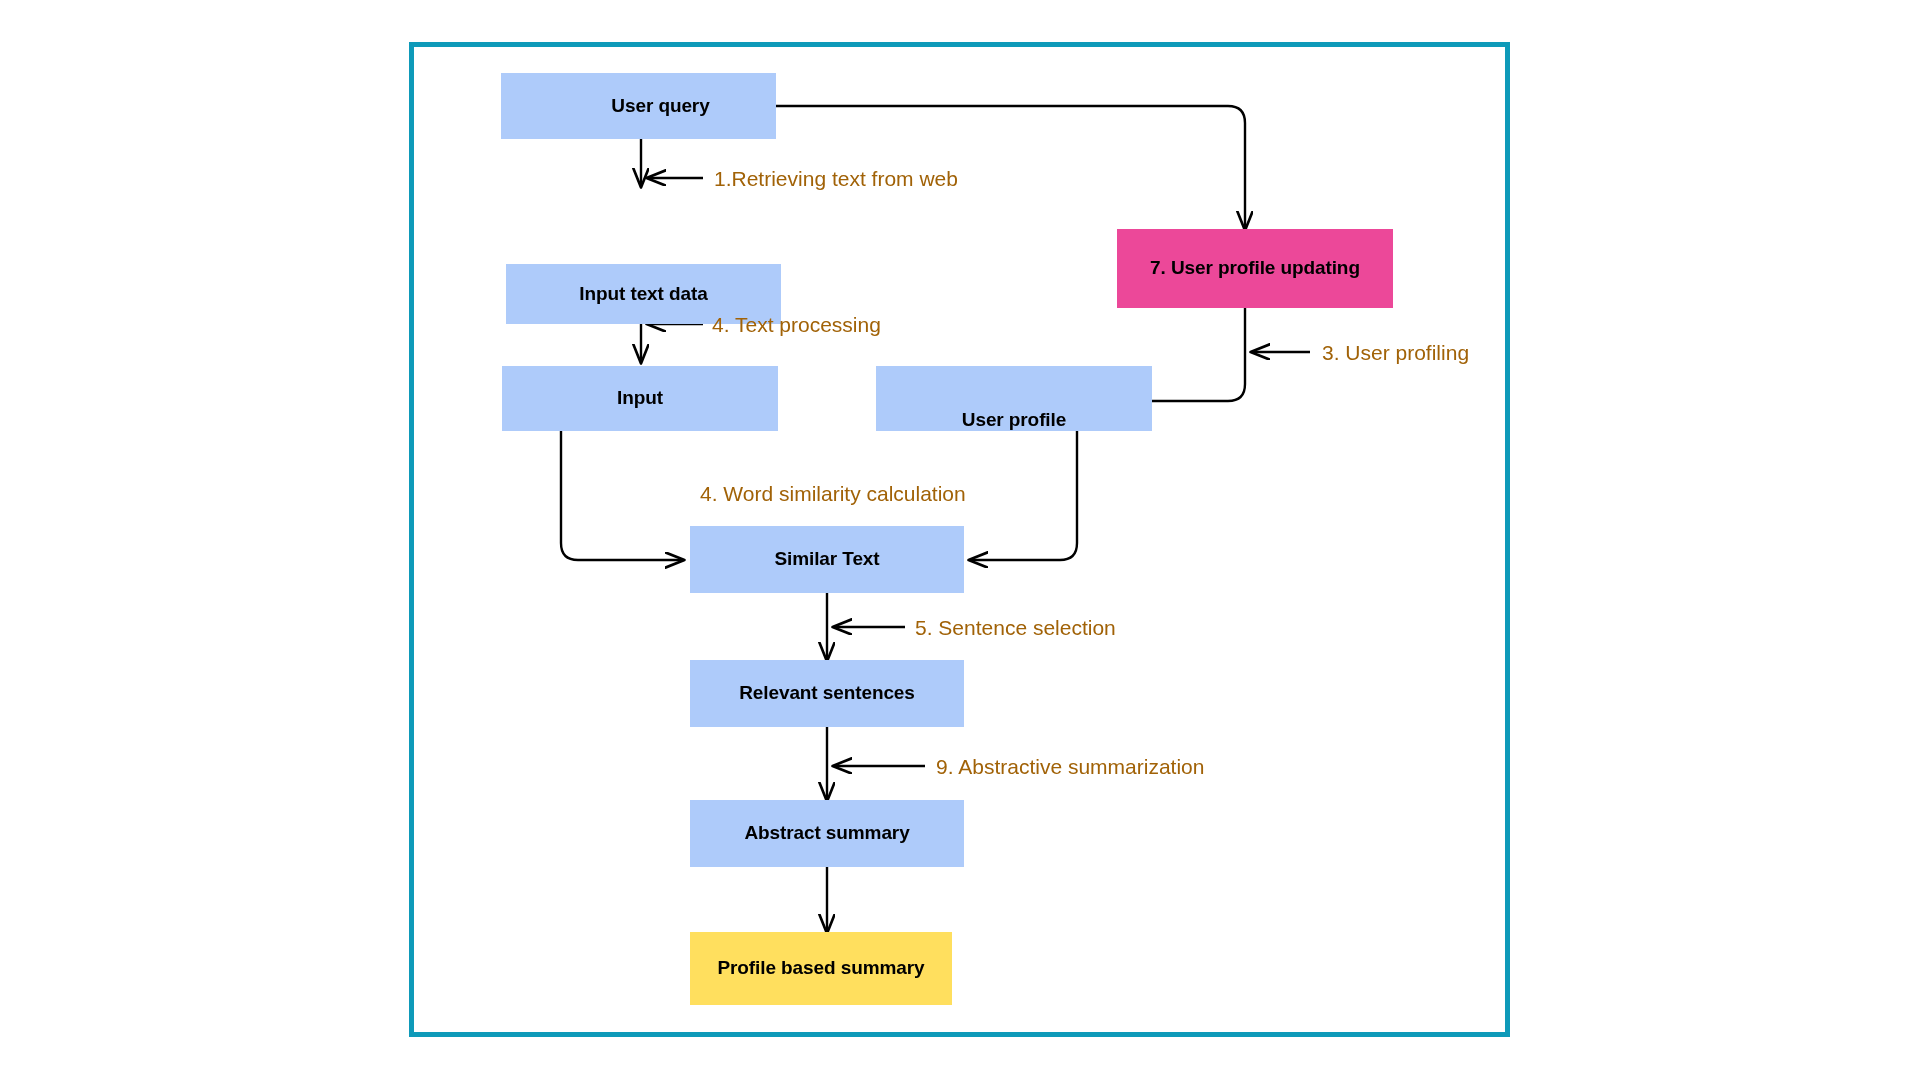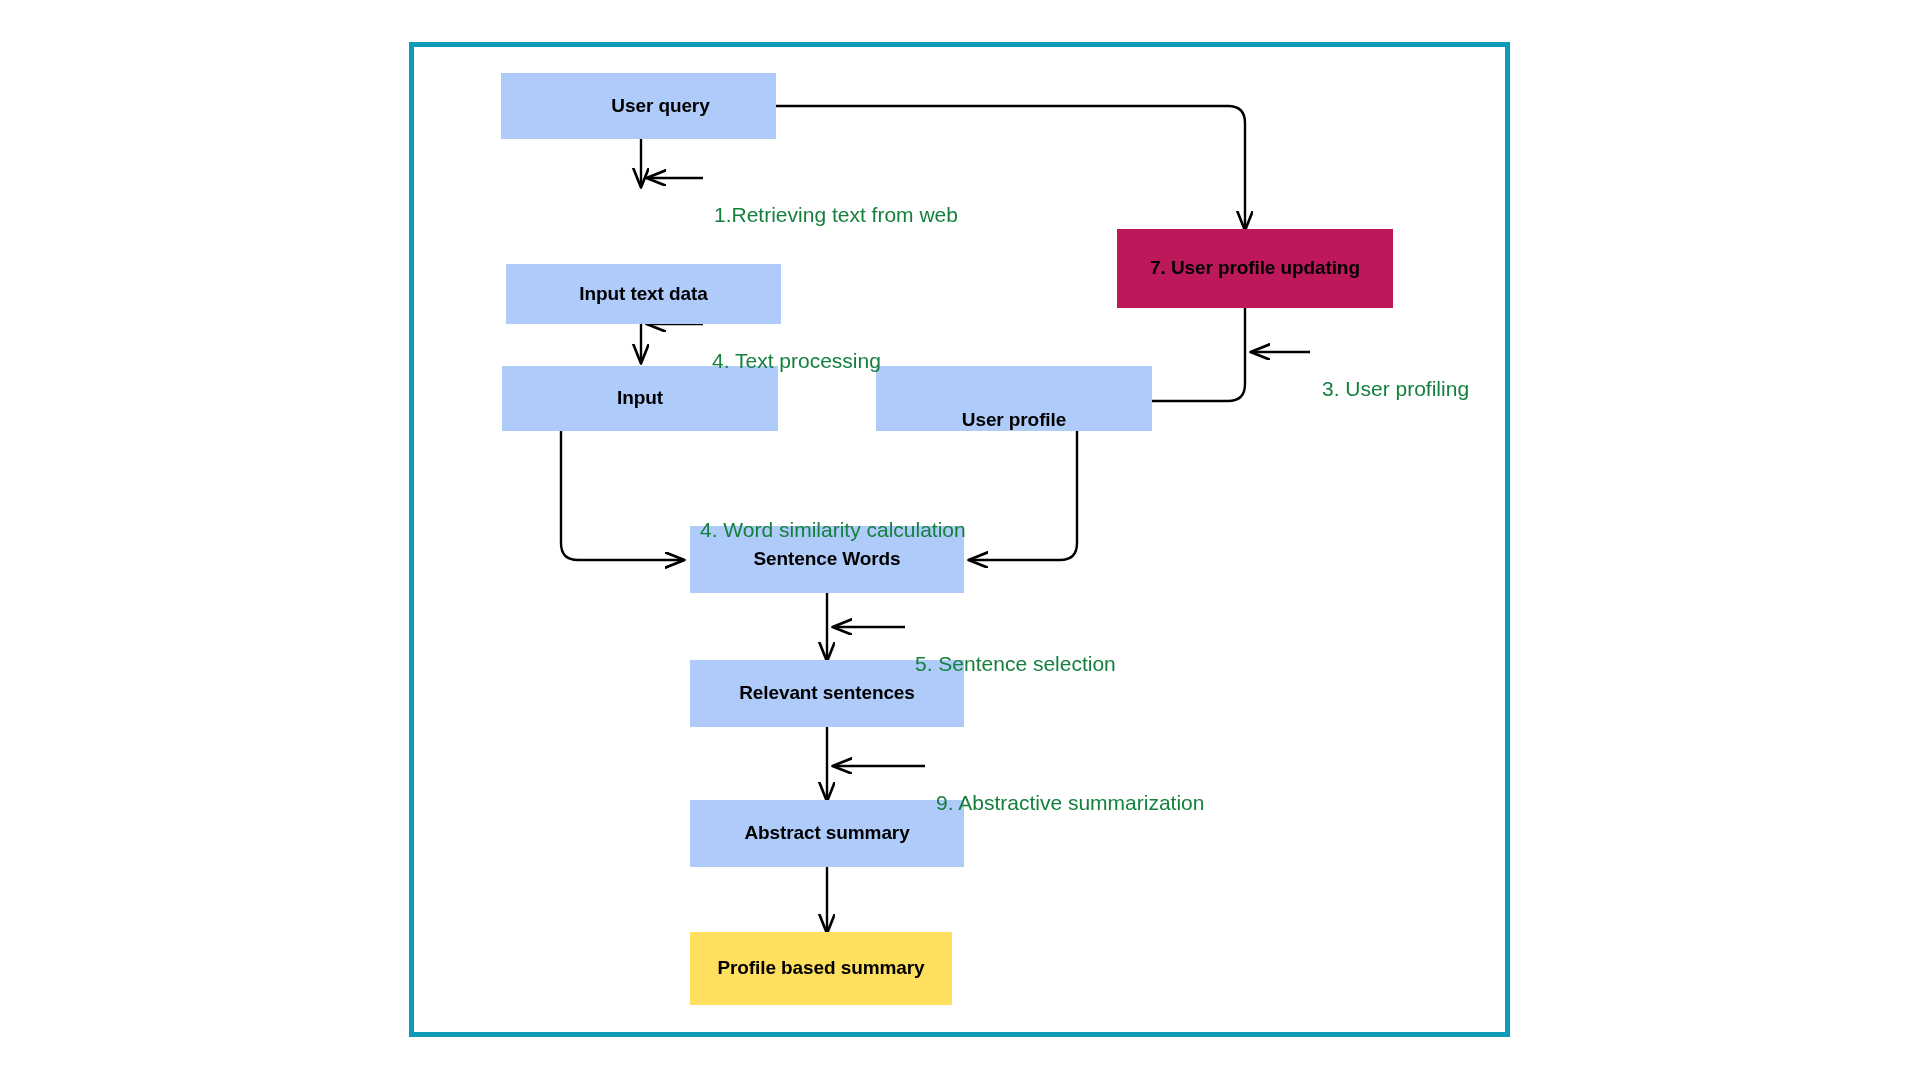--- a/index.html
+++ b/index.html
@@ -44,32 +44,31 @@
     justify-content: center;
     box-sizing: border-box;
     font-weight: bold;
     font-size: 19px;
     color: #000000;
     letter-spacing: -0.1px;
     text-align: center;
     line-height: 1.1;
   }
   .node.blue   { background: #aecbfa; }
-  .node.teal   { background: #be185d; align-items: center; }
+  .node.teal   { background: #ec4899; align-items: center; }
   .node.yellow { background: #ffdf5e; }
 
   .edge-label {
     position: absolute;
     font-size: 21px;
     font-weight: 400;
-    color: #15803d;
+    color: #a16207;
     white-space: nowrap;
     letter-spacing: 0px;
     line-height: 1;
-    margin-top: 36px;
   }
 </style>
 </head>
 <body>
 
 <div id="canvas">
 
   <div id="frame"></div>
 
   <svg id="wires" viewBox="0 0 1920 1080" xmlns="http://www.w3.org/2000/svg">
@@ -125,21 +124,21 @@
 
   <div class="node teal" style="left:1117px; top:229px; width:276px; height:79px;">
     <span>7. User profile updating</span>
   </div>
 
   <div class="node blue" style="left:876px; top:366px; width:276px; height:65px;align-items:flex-end;">
     <span>User profile</span>
   </div>
 
   <div class="node blue" style="left:690px; top:526px; width:274px; height:67px;">
-    <span>Sentence Words</span>
+    <span>Similar Text</span>
   </div>
 
   <div class="node blue" style="left:690px; top:800px; width:274px; height:67px;">
     <span>Abstract summary</span>
   </div>
 
   <div class="node blue" style="left:690px; top:660px; width:274px; height:67px;">
     <span>Relevant sentences</span>
   </div>
 

